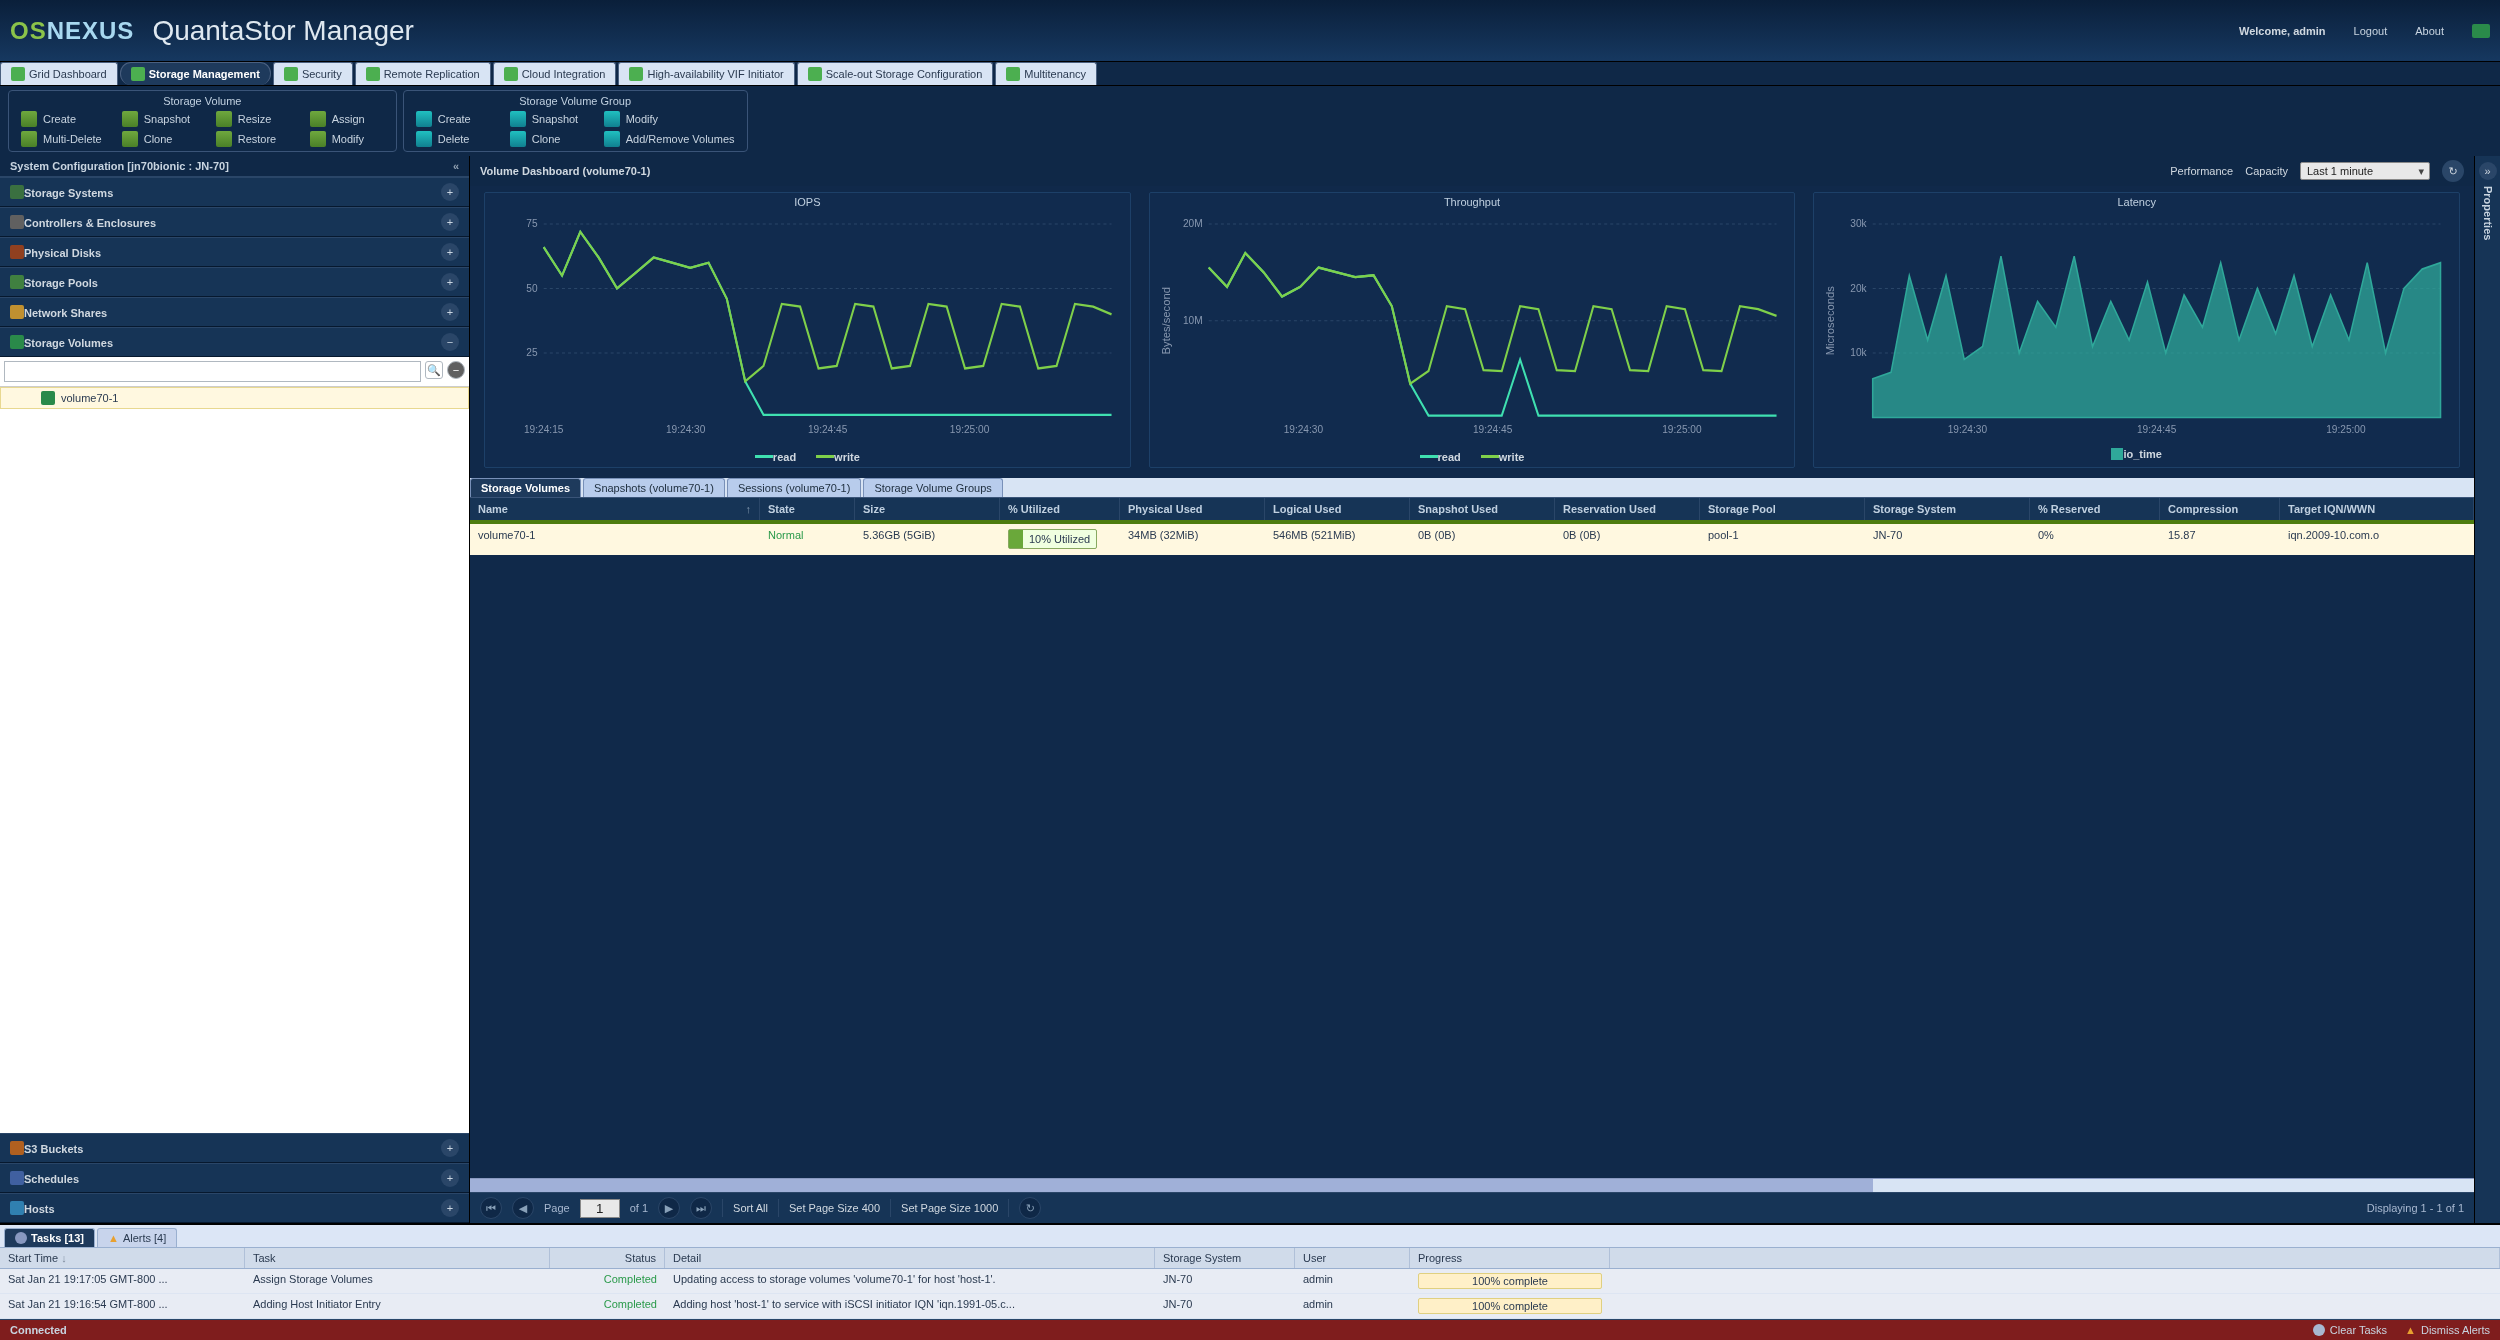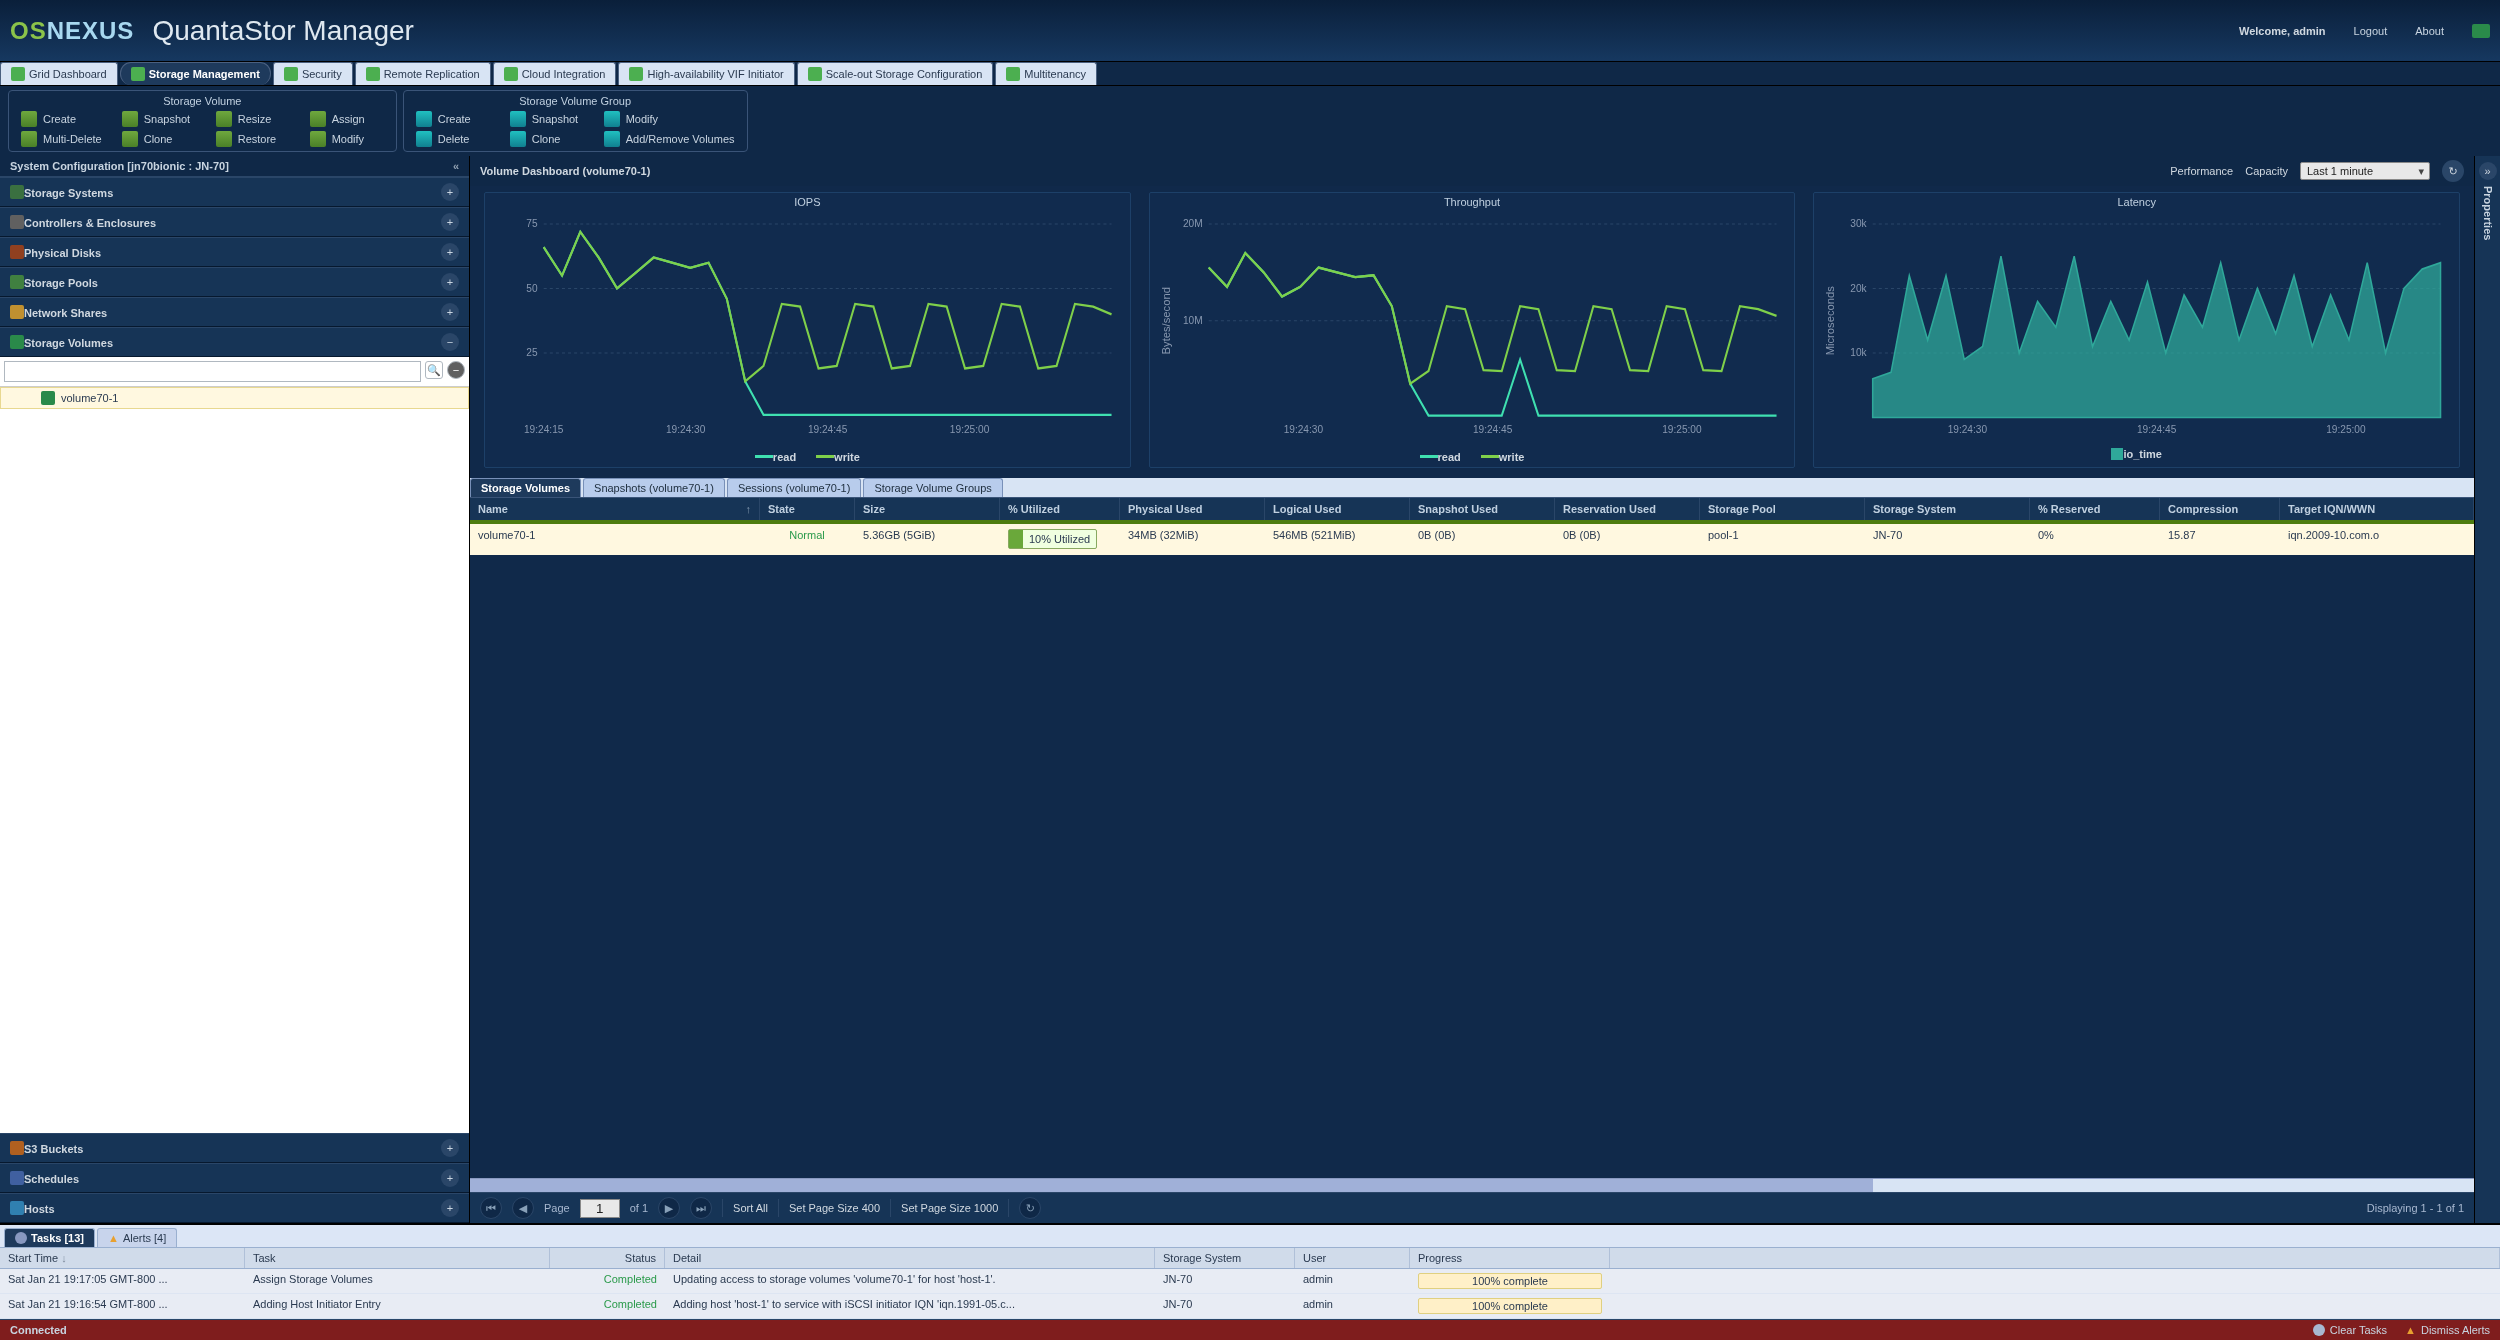--- a/index.html
+++ b/index.html
@@ -77,21 +77,21 @@
 .vol-tab.active { background:#1e3a5c; color:#fff; font-weight:bold; }
 
 
 .grid { flex:1; display:flex; flex-direction:column; background:#10294a; min-height:0; }
 .grid-head { display:flex; background:#163456; border-bottom:4px solid #4d7c0f; }
 .grid-head .col { padding:5px 8px; border-right:1px solid #2a4668; color:#c0d0e0; font-weight:bold; display:flex; align-items:center; gap:4px;}
 .grid-body { flex:1; overflow:auto; background:#10294a; }
 .grid-row { display:flex; }
 .grid-row .col { padding:5px 8px; border-right:1px solid transparent; }
 .grid-row.warm { background:#fff8e0; color:#2a3a50; }
-.state-normal { color:#2a9a4a;text-align:center; }
+.state-normal { color:#2a9a4a; }
 .util-bar { display:inline-flex; align-items:center; border:1px solid #88a860; background:#f0ffe0; border-radius:2px; }
 .util-fill { background:#6aa83a; width:14px; height:18px; }
 .util-text { padding:0 6px; }
 .grid-scroll { height:14px; background:#d8e4f4; position:relative; border-top:1px solid #8898c0; }
 .grid-scroll .thumb{height:100%;background:#a0b0d8;}
 
 
 .paginator { background:#163456; display:flex; align-items:center; gap:10px; padding:4px 10px; border-top:1px solid #2a4668; }
 .pg-btn { width:22px;height:22px;border-radius:50%;background:#0f2847;border:1px solid #2a4668;display:flex;align-items:center;justify-content:center;cursor:pointer;color:#88a0b8;}
 .pg-input { width:40px; background:#e8e8e8; border:1px solid #888; text-align:center; padding:1px; color:#222;}

